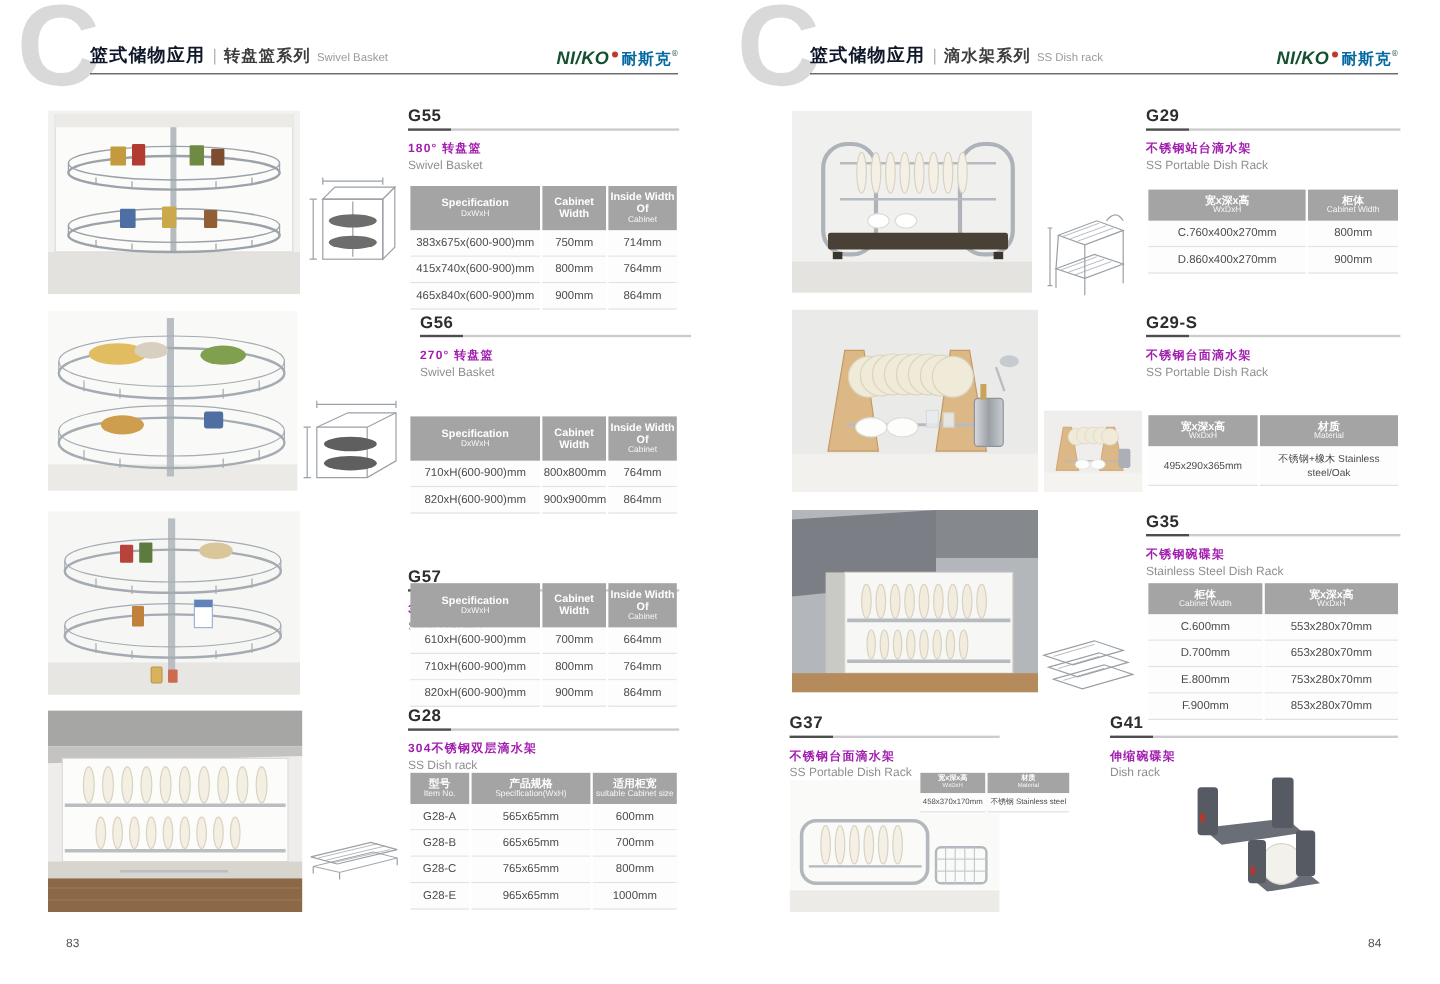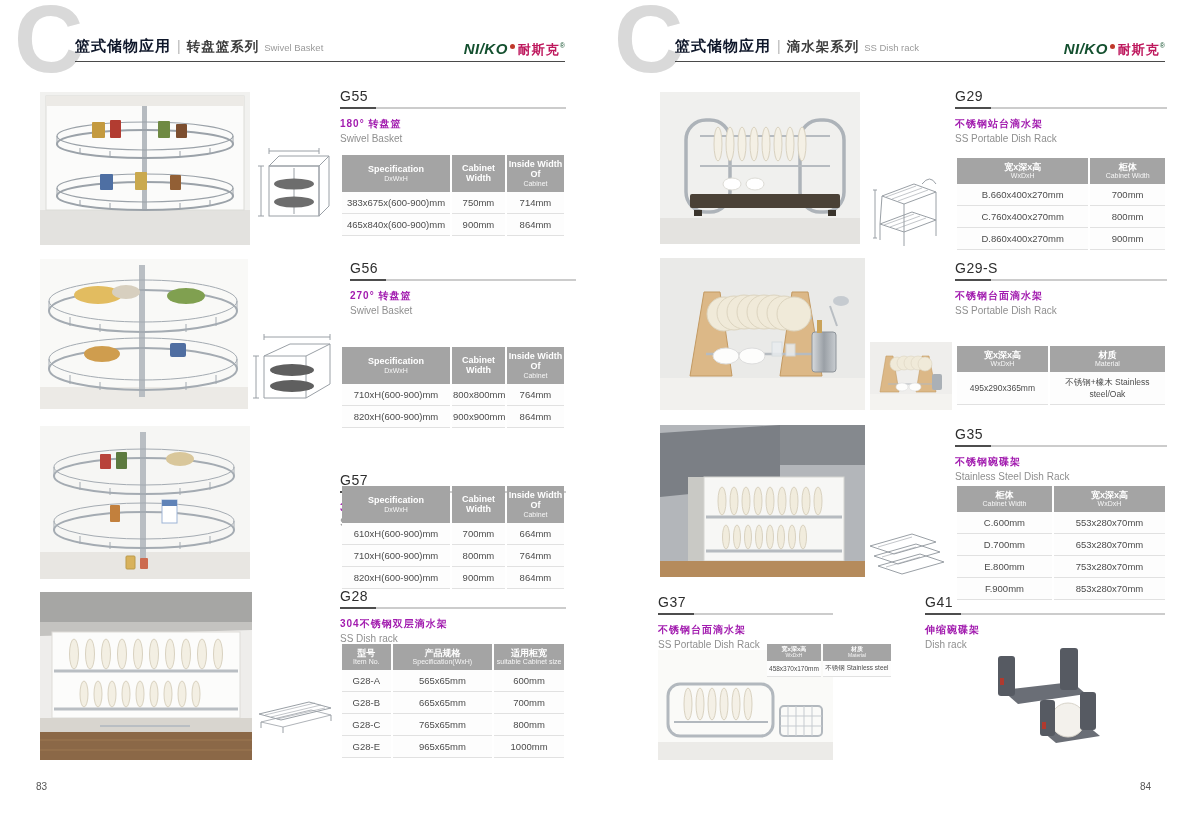--- a/index.html
+++ b/index.html
@@ -15,26 +15,26 @@
       font-family:"Liberation Sans",sans-serif;letter-spacing:0;}
   .hdr{position:absolute;left:75px;top:37px;white-space:nowrap;}
   .hdr-cat{font-size:15px;font-weight:bold;color:#0f172a;letter-spacing:1px;}
   .hdr-div{font-size:14px;color:#b5b5b5;margin:0 6px;}
   .hdr-series{font-size:13.5px;font-weight:bold;color:#3c3c3c;letter-spacing:1px;}
   .hdr-series-en{font-size:9.5px;color:#9a9a9a;margin-left:5px;}
   .hdr-line{position:absolute;left:75px;right:35px;top:61px;border-top:1.5px solid #4a4a4a;}
   .logo{position:absolute;right:35px;top:40px;white-space:nowrap;}
   .logo-en{font-size:15px;font-weight:800;color:#14502f;letter-spacing:.5px;font-style:italic;}
   .logo-dot{display:inline-block;width:5px;height:5px;border-radius:50%;background:#c0392b;margin:0 3px 6px 2px;vertical-align:middle;}
-  .logo-cn{font-size:13px;font-weight:bold;color:#be185d;letter-spacing:1px;}
+  .logo-cn{font-size:13px;font-weight:bold;color:#0369a1;letter-spacing:1px;}
   .logo-reg{font-size:7px;color:#14502f;vertical-align:super;}
 
   
   .sec-text{position:absolute;}
-  .sec-code{font-size:14px;color:#2e2e2e;letter-spacing:.5px;}
+  .sec-code{font-size:14px;color:#2e2e2e;letter-spacing:.5px;font-weight:bold;}
   .sec-rule{margin-top:3px;height:2px;width:100%;
             background:linear-gradient(90deg,#4d4d4d 0,#4d4d4d 36px,#cccccc 36px,#cccccc 100%);}
   .sec-title{margin-top:8px;font-size:10px;font-weight:bold;color:#a21caf;letter-spacing:1px;white-space:nowrap;}
   .sec-sub{margin-top:2px;font-size:10px;color:#8f8f8f;}
 
   
   table.spec-table{position:absolute;border-collapse:separate;border-spacing:2px 0;table-layout:fixed;}
   table.spec-table th{background:#a4a4a4;color:#fff;text-align:center;padding:4px 1px;vertical-align:middle;font-weight:normal;}
   table.spec-table th .h1{font-size:9px;font-weight:bold;line-height:1.15;}
   table.spec-table th .h2{font-size:7px;opacity:.9;line-height:1.15;}
@@ -74,21 +74,21 @@
   #g56-photo{left:40px;top:259px;}  #g56-diagram{left:250px;top:332px;}
   #g57-photo{left:40px;top:426px;}
   #g28-photo{left:40px;top:592px;}  #g28-sketch{left:253px;top:692px;}
   #g29-photo{left:60px;top:92px;}   #g29-diagram{left:272px;top:160px;}
   #g29s-photo{left:60px;top:258px;} #g29s-mini{left:270px;top:342px;}
   #g35-photo{left:60px;top:425px;}  #g35-sketch{left:268px;top:526px;}
   #g37-photo{left:58px;top:650px;}
   #g41-image{left:388px;top:642px;}
 
   .pageno{position:absolute;top:781px;font-size:10px;color:#555;}
-  #pageno-left{left:36px;text-align:right;} #pageno-right{left:540px;}
+  #pageno-left{left:55px;text-align:right;} #pageno-right{left:540px;}
 </style>
 </head>
 <body>
 
 <div class="page" id="page-left">
   <div class="wm">C</div>
   <div class="hdr">
     <span class="hdr-cat">篮式储物应用</span><span class="hdr-div">|</span><span class="hdr-series">转盘篮系列</span><span class="hdr-series-en">Swivel Basket</span>
   </div>
   <div class="logo">
@@ -158,20 +158,25 @@
             <div class="h1">Inside Width Of</div>
             <div class="h2">Cabinet</div>
           </th>
         </tr>
       </thead>
       <tbody>
         <tr>
           <td>383x675x(600-900)mm</td>
           <td>750mm</td>
           <td>714mm</td>
+        </tr>
+        <tr>
+          <td>415x740x(600-900)mm</td>
+          <td>800mm</td>
+          <td>764mm</td>
         </tr>
         <tr>
           <td>465x840x(600-900)mm</td>
           <td>900mm</td>
           <td>864mm</td>
         </tr>
       </tbody>
     </table>
 
   <div class="photo" id="g56-photo">
@@ -478,24 +483,20 @@
             <div class="h1">宽x深x高</div>
             <div class="h2">WxDxH</div>
           </th>
           <th>
             <div class="h1">柜体</div>
             <div class="h2">Cabinet Width</div>
           </th>
         </tr>
       </thead>
       <tbody>
-        <tr>
-          <td>B.660x400x270mm</td>
-          <td>700mm</td>
-        </tr>
         <tr>
           <td>C.760x400x270mm</td>
           <td>800mm</td>
         </tr>
         <tr>
           <td>D.860x400x270mm</td>
           <td>900mm</td>
         </tr>
       </tbody>
     </table>

